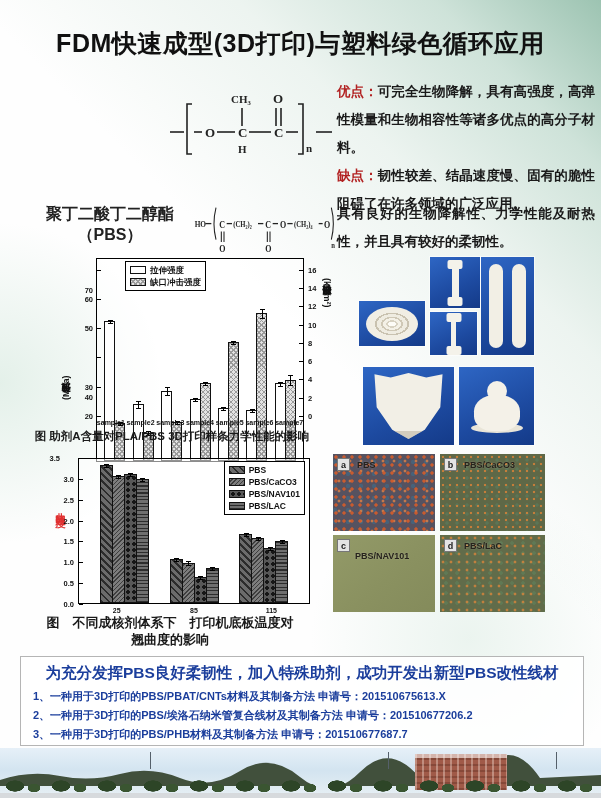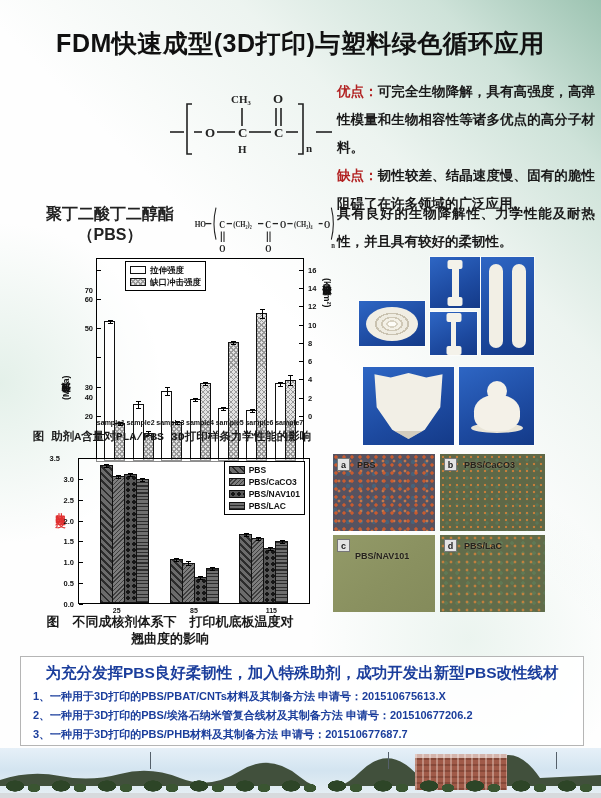--- a/index.html
+++ b/index.html
@@ -35,21 +35,21 @@
   .ticklab.left { text-align:right; }
   .tickmark { position:absolute; width:4px; height:1px; background:#000; }
   .xlabels { position:absolute; display:flex; }
   .xlabels span { flex:1; text-align:center; font-size:7px; font-weight:bold; color:#111; }
   .legend { position:absolute; background:#fff; border:1px solid #000; padding:2px 4px; z-index:3; }
   .lrow { display:flex; align-items:center; gap:4px; line-height:12px; }
   .lrow span { font-size:8.5px; font-weight:bold; color:#111; white-space:nowrap; }
   .sw { display:inline-block; width:16px; height:8px; border:1px solid #111; }
   .axis-title { position:absolute; font-size:9px; font-weight:bold; color:#111; writing-mode:vertical-rl; }
   .axis-title.up { transform:rotate(180deg); }
-  .caption { position:absolute; font-size:12px; font-weight:bold; color:#1a1a1a; text-align:center; line-height:17px;font-family:Liberation Mono, monospace; }
+  .caption { position:absolute; font-size:12px; font-weight:bold; color:#1a1a1a; text-align:center; line-height:17px; }
 
   
   .s1a { background:#fff; }
   .s1b { background-color:#e3e3e3;
          background-image:repeating-linear-gradient(45deg,#9a9a9a 0 1px,transparent 1px 3.5px),
                           repeating-linear-gradient(-45deg,#9a9a9a 0 1px,transparent 1px 3.5px); }
   .s2a { background-color:#6b6b6b; background-image:repeating-linear-gradient(45deg,rgba(0,0,0,.6) 0 2px,transparent 2px 5px); }
   .s2b { background-color:#7d7d7d; background-image:repeating-linear-gradient(-45deg,rgba(0,0,0,.5) 0 1px,transparent 1px 3px); }
   .s2c { background-color:#585858; background-image:radial-gradient(circle at 3px 3px, rgba(0,0,0,.75) 1.6px, transparent 2.1px); background-size:6px 6px; }
   .s2d { background-color:#6f6f6f; background-image:repeating-linear-gradient(0deg,rgba(0,0,0,.6) 0 1px,transparent 1px 3.5px); }

